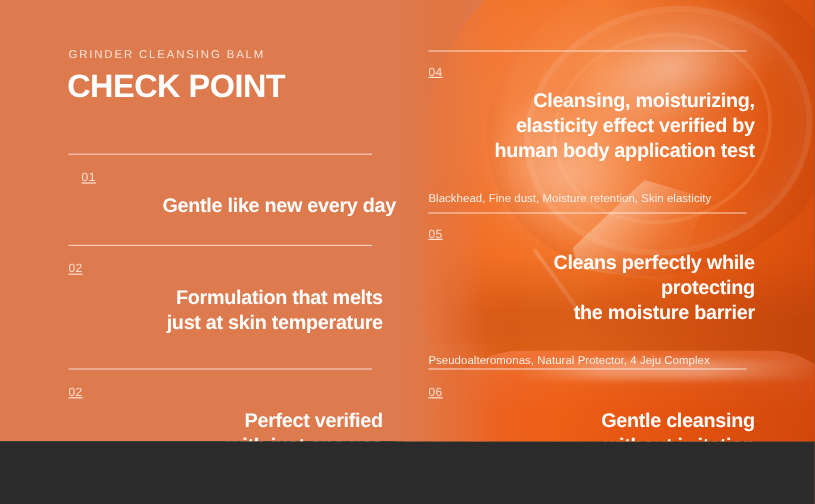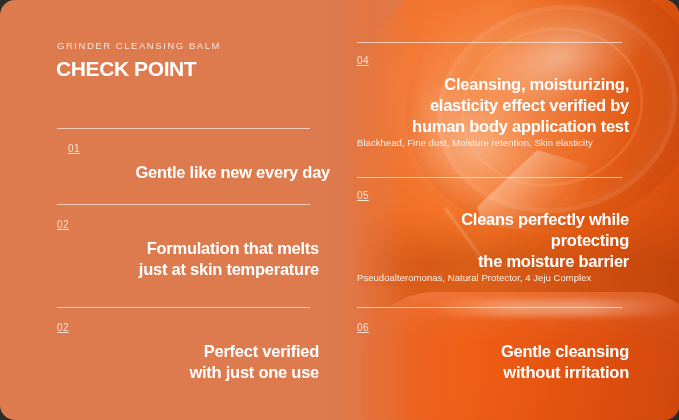--- a/index.html
+++ b/index.html
@@ -3,25 +3,24 @@
 <meta charset="utf-8">
 <style>
   html, body {
     margin: 0;
     padding: 0;
     background: #2b2b2b;
   }
   #stage {
     position: relative;
     width: 679px;
-    height: 420px;
+    height: 368px;
     overflow: hidden;
     background: #14532d;
     font-family: "Liberation Sans", sans-serif;
-    border-radius: 15px;
     -webkit-font-smoothing: antialiased;
   }
 
   
   .photo-layer {
     position: absolute;
     inset: 0;
     overflow: hidden;
   }
   .bg-base {
@@ -150,21 +149,21 @@
     font-size: 9.5px;
     letter-spacing: 1.55px;
     font-weight: 400;
     color: #fbe3d7;
     text-transform: uppercase;
   }
   .title {
     position: absolute;
     left: 56px;
     top: 57px;
-    font-size: 21px;
+    font-size: 27px;
     font-weight: 700;
     letter-spacing: -0.4px;
     color: #ffffff;
   }
 
   .rule {
     position: absolute;
     height: 1px;
     background: rgba(255,255,255,0.62);
   }
@@ -181,21 +180,21 @@
   .item-head {
     font-size: 16.5px;
     font-weight: 700;
     line-height: 1.26;
     letter-spacing: -0.25px;
     color: #ffffff;
     white-space: pre-line;
     text-align: right;
   }
   .item-sub {
-    margin-top: 1px;
+    margin-top: 24px;
     font-size: 9.5px;
     font-weight: 400;
     letter-spacing: 0.05px;
     color: #fdf0e8;
   }
 </style>
 </head>
 <body>
 
 <div id="stage">

